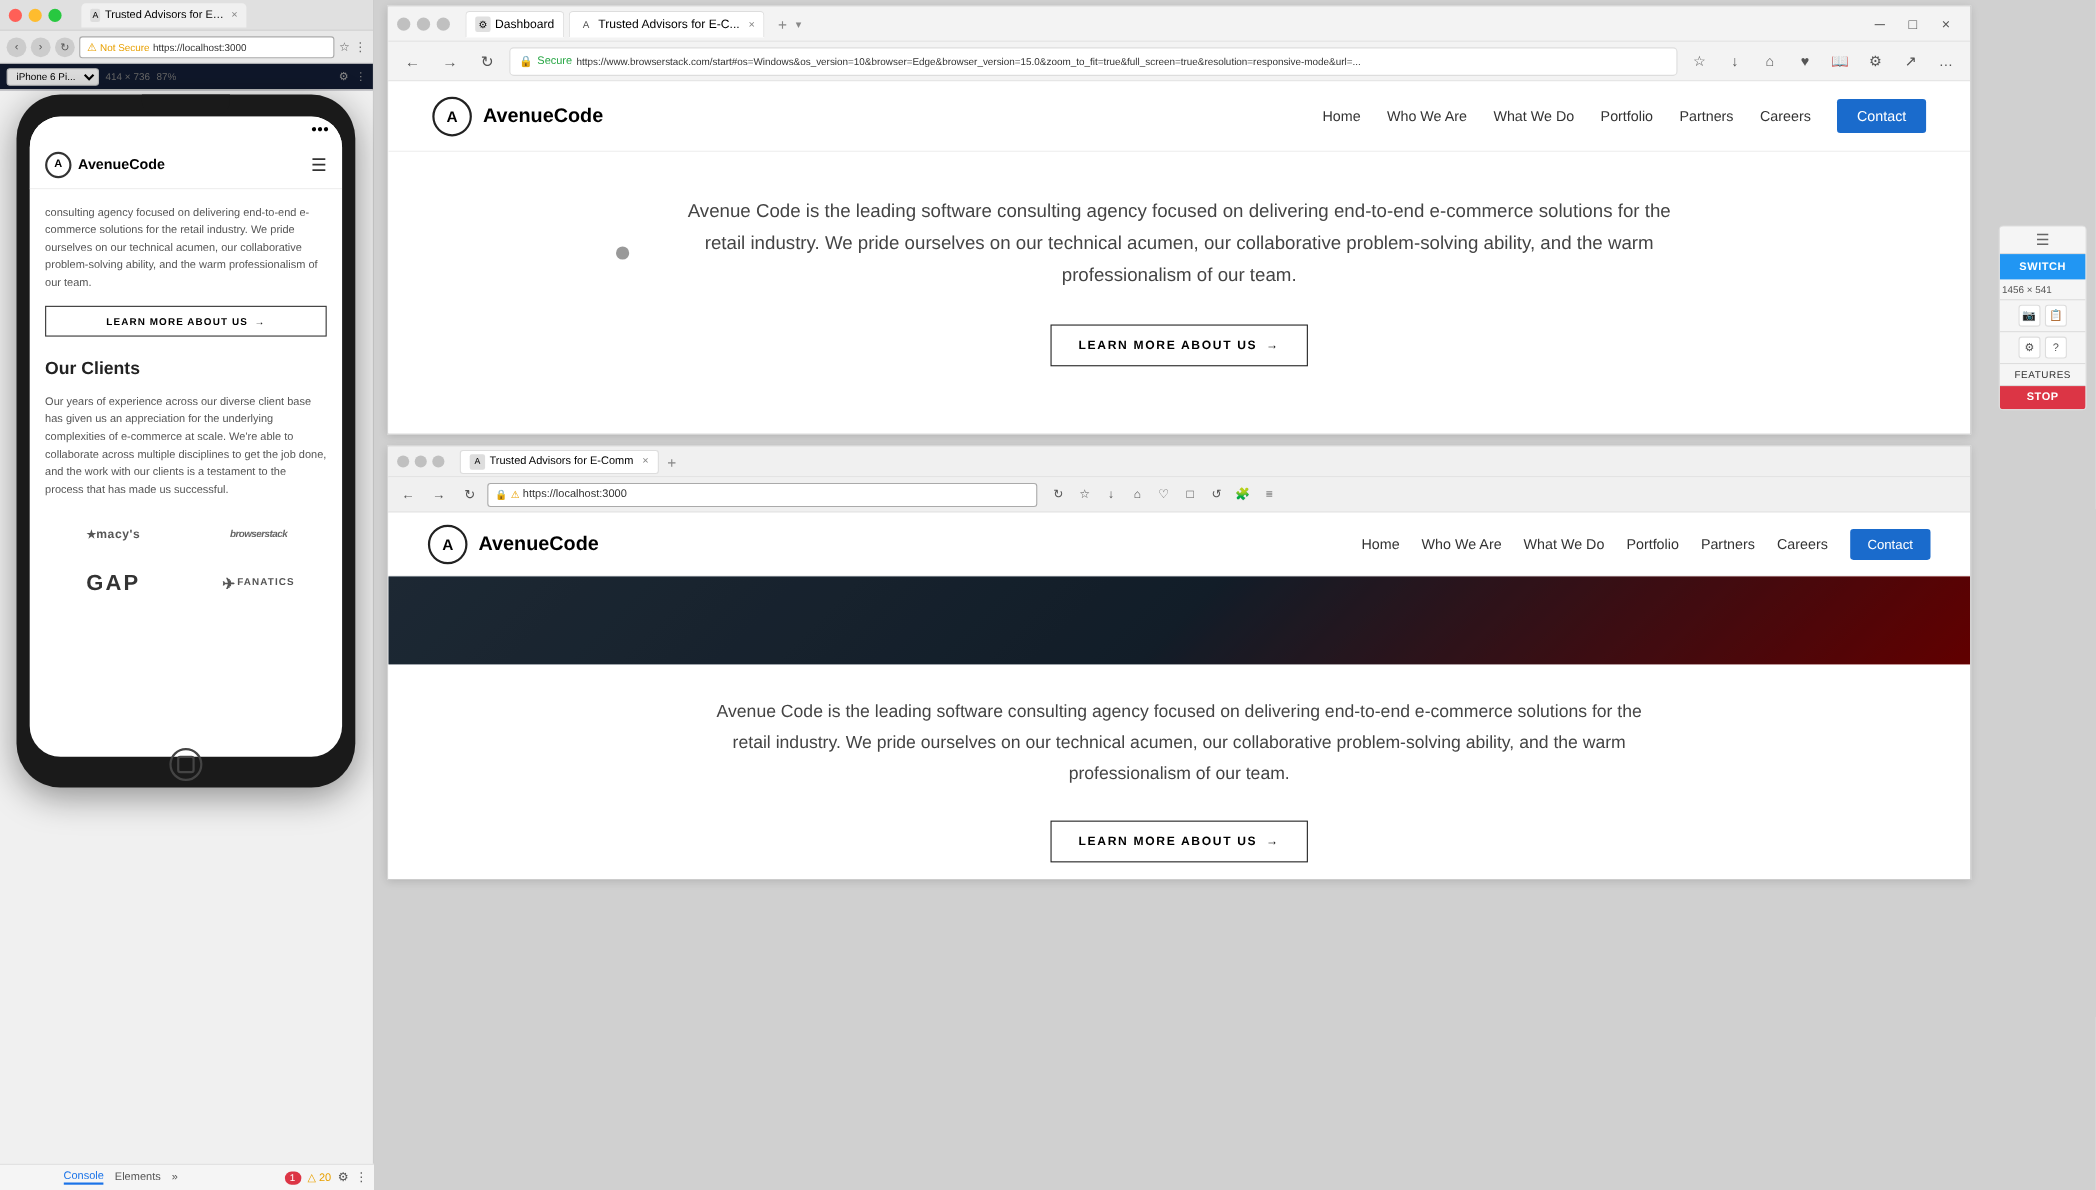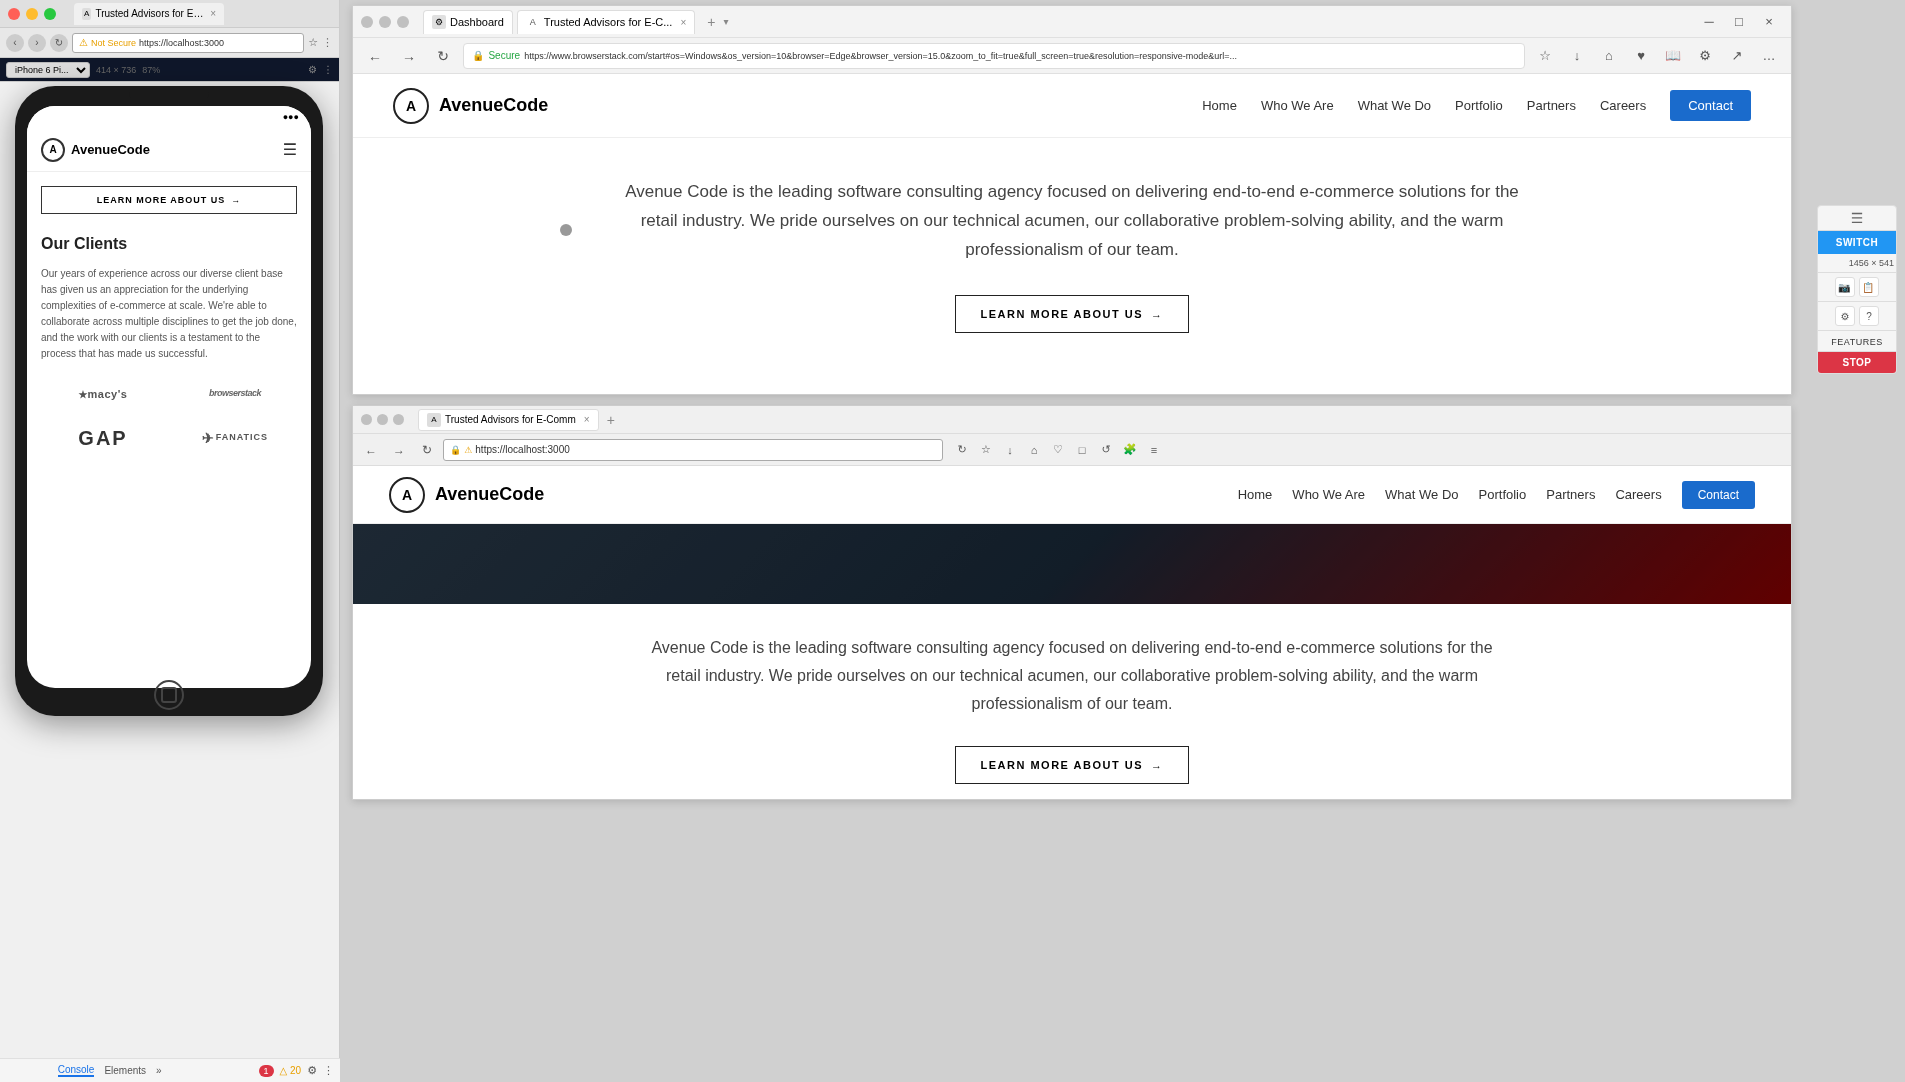--- a/index.html
+++ b/index.html
@@ -544,21 +544,21 @@
       color: white;
       border: none;
       width: 100%;
       padding: 6px 4px;
       font-size: 10px;
       font-weight: 700;
       cursor: pointer;
       letter-spacing: 0.5px;
     }
     .bs-resolution {
-      text-align: right;
+      text-align: left;
       font-size: 9px;
       color: #555;
       padding: 4px 2px;
       border-bottom: 1px solid #ddd;
     }
     .bs-icon-row {
       display: flex; justify-content: center; gap: 4px;
       padding: 4px;
       border-bottom: 1px solid #ddd;
     }
@@ -701,20 +701,21 @@
           <div class="phone-logo">
             <div class="phone-logo-icon">
               <span>A</span>
             </div>
             <span>AvenueCode</span>
           </div>
           <span class="hamburger">☰</span>
         </div>
 
         <div class="phone-content">
+          <p class="phone-hero-text">consulting agency focused on delivering end-to-end e-commerce solutions for the retail industry. We pride ourselves on our technical acumen, our collaborative problem-solving ability, and the warm professionalism of our team.</p>
           <button class="phone-cta">
             <span>LEARN MORE ABOUT US</span>
             <span>→</span>
           </button>
 
           <div class="section-heading">Our Clients</div>
           <p class="section-text">Our years of experience across our diverse client base has given us an appreciation for the underlying complexities of e-commerce at scale. We're able to collaborate across multiple disciplines to get the job done, and the work with our clients is a testament to the process that has made us successful.</p>
 
           <div class="client-logos">
             <div class="client-logo" style="font-size:12px;font-weight:600;">

